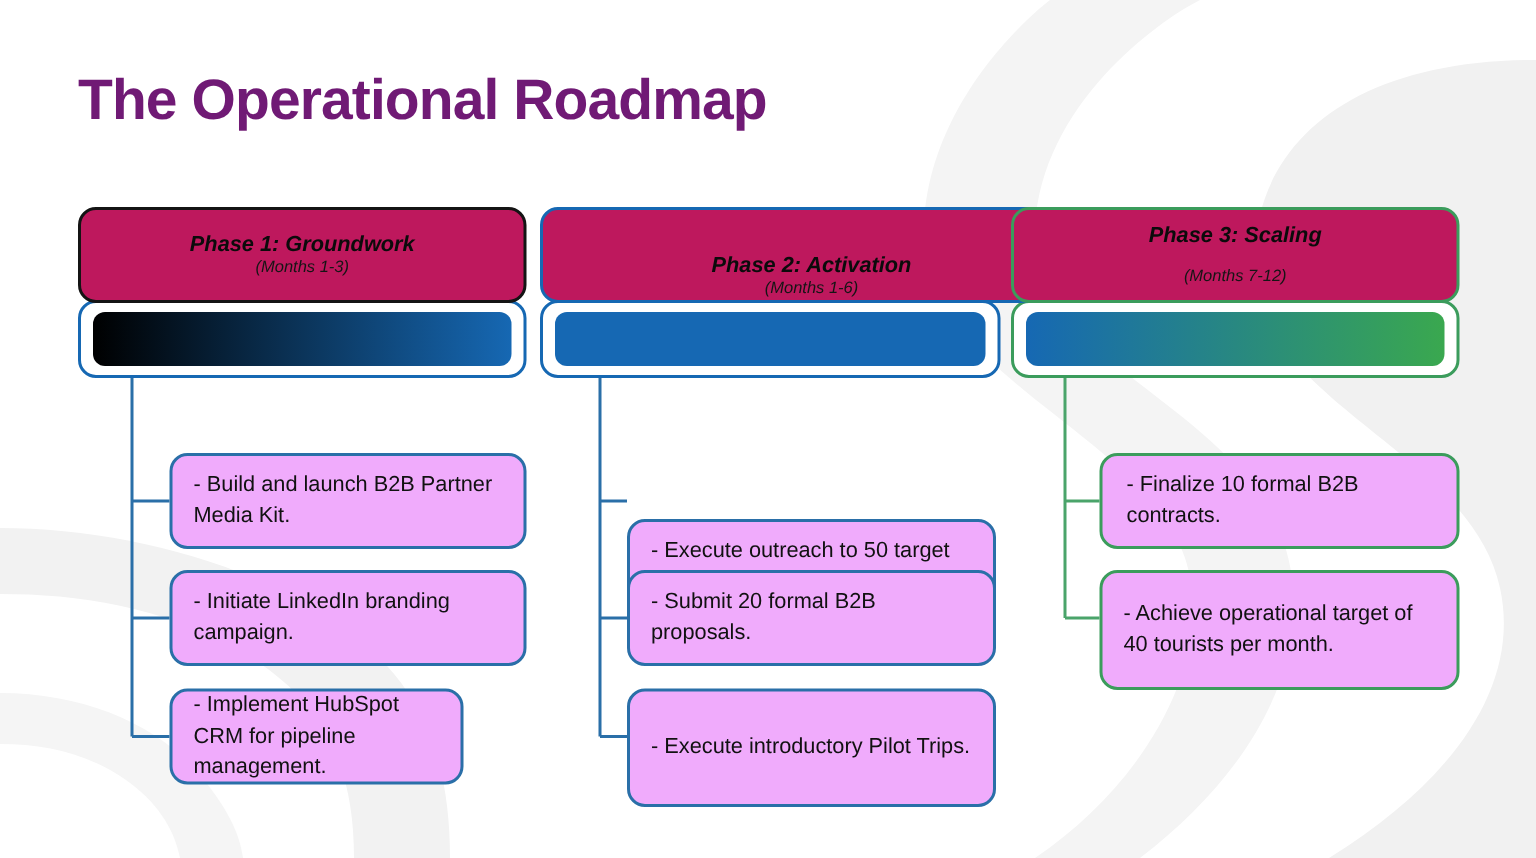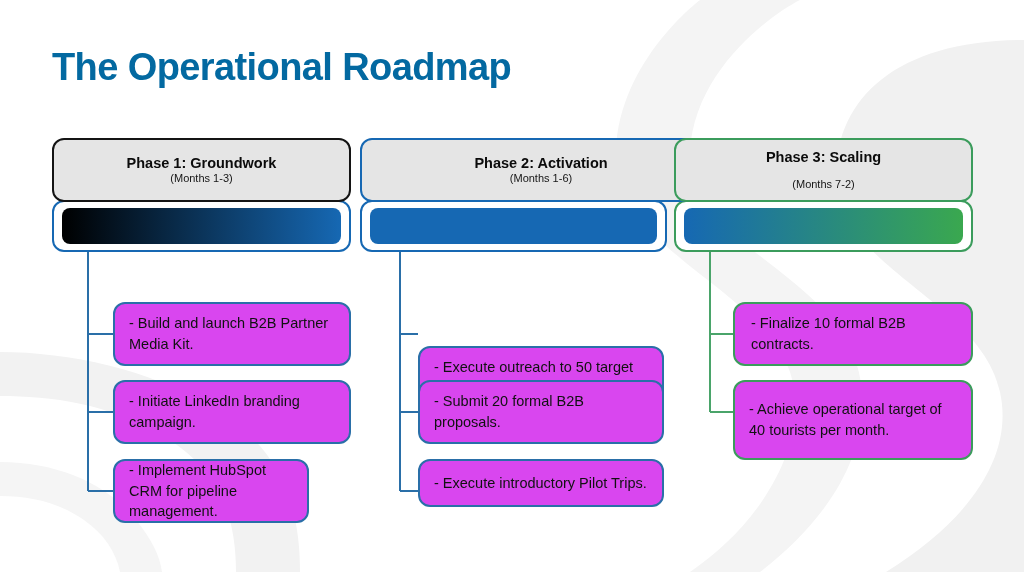--- a/index.html
+++ b/index.html
@@ -27,21 +27,21 @@
   }
 
   
   #page-title {
     position: absolute;
     left: 52px;
     top: 46px;
     font-size: 38px;
     font-weight: bold;
     letter-spacing: -0.6px;
-    color: #0369a1;
+    color: #701a75;
     z-index: 3;
     white-space: nowrap;
   }
 
   
   #board {
     position: absolute;
     left: 0;
     top: 0;
     width: 1024px;
@@ -53,27 +53,28 @@
     position: absolute;
     top: 138px;
   }
 
   .phase-header {
     position: absolute;
     top: 0;
     left: 0;
     border: 2px solid #1668b3;
     border-radius: 12px;
-    background: #e5e5e5;
+    background: #be185d;
     height: 64px;
     display: flex;
     flex-direction: column;
     align-items: center;
     justify-content: center;
     z-index: 2;
+    font-style: italic;
   }
   .phase-header.dark { border-color: #141414; }
   .phase-header.green { border-color: #3b9c5c; gap: 12px; }
 
   .phase-title {
     font-size: 14.5px;
     font-weight: bold;
     color: #0b0b0b;
     line-height: 1.25;
     white-space: nowrap;
@@ -114,21 +115,21 @@
     height: 572px;
     z-index: 1;
     pointer-events: none;
   }
 
   
   .task-box {
     position: absolute;
     border: 2px solid #2a6fa8;
     border-radius: 12px;
-    background: #d946ef;
+    background: #f0abfc;
     display: flex;
     align-items: center;
     padding: 0 14px;
     z-index: 2;
   }
   .task-box.green { border-color: #3b9c5c; }
 
   .task-text {
     font-size: 14.5px;
     line-height: 1.42;
@@ -195,41 +196,41 @@
     <div class="task-box" style="left: 113px; top: 302px; width: 238px; height: 64px;">
       <span class="task-text">- Build and launch B2B Partner Media Kit.</span>
     </div>
     <div class="task-box" style="left: 113px; top: 380px; width: 238px; height: 64px;">
       <span class="task-text">- Initiate LinkedIn branding campaign.</span>
     </div>
     <div class="task-box" style="left: 113px; top: 459px; width: 196px; height: 64px;">
       <span class="task-text">- Implement HubSpot CRM for pipeline management.</span>
     </div>
     <div class="phase-col" style="left: 360px; width: 307px;">
-      <div class="phase-header" style="width: 362px;">
+      <div class="phase-header" style="width: 362px; justify-content: flex-end;">
         <div class="phase-title">Phase 2: Activation</div>
         <div class="phase-months">(Months 1-6)</div>
       </div>
       <div class="bar-frame" style="width: 307px;">
         <div class="bar-fill" style="background: linear-gradient(90deg, rgb(22, 104, 179) 0%, rgb(22, 104, 179) 100%);"></div>
       </div>
     </div>
     <div class="task-box" style="left: 418px; top: 302px; width: 246px; height: 64px; margin-top: 44px;">
       <span class="task-text">- Execute outreach to 50 target agencies.</span>
     </div>
     <div class="task-box" style="left: 418px; top: 380px; width: 246px; height: 64px;">
       <span class="task-text">- Submit 20 formal B2B proposals.</span>
     </div>
-    <div class="task-box" style="left: 418px; top: 459px; width: 246px; height: 48px;">
+    <div class="task-box" style="left: 418px; top: 459px; width: 246px; height: 79px;">
       <span class="task-text">- Execute introductory Pilot Trips.</span>
     </div>
     <div class="phase-col" style="left: 674px; width: 299px;">
       <div class="phase-header green" style="width: 299px;">
         <div class="phase-title">Phase 3: Scaling</div>
-        <div class="phase-months">(Months 7-2)</div>
+        <div class="phase-months">(Months 7-12)</div>
       </div>
       <div class="bar-frame green" style="width: 299px;">
         <div class="bar-fill" style="background: linear-gradient(90deg, rgb(22, 104, 179) 0%, rgb(58, 168, 79) 100%);"></div>
       </div>
     </div>
     <div class="task-box green" style="left: 733px; top: 302px; width: 240px; height: 64px; padding-left: 16px;">
       <span class="task-text">- Finalize 10 formal B2B contracts.</span>
     </div>
     <div class="task-box green" style="left: 733px; top: 380px; width: 240px; height: 80px;">
       <span class="task-text">- Achieve operational target of 40 tourists per month.</span>

